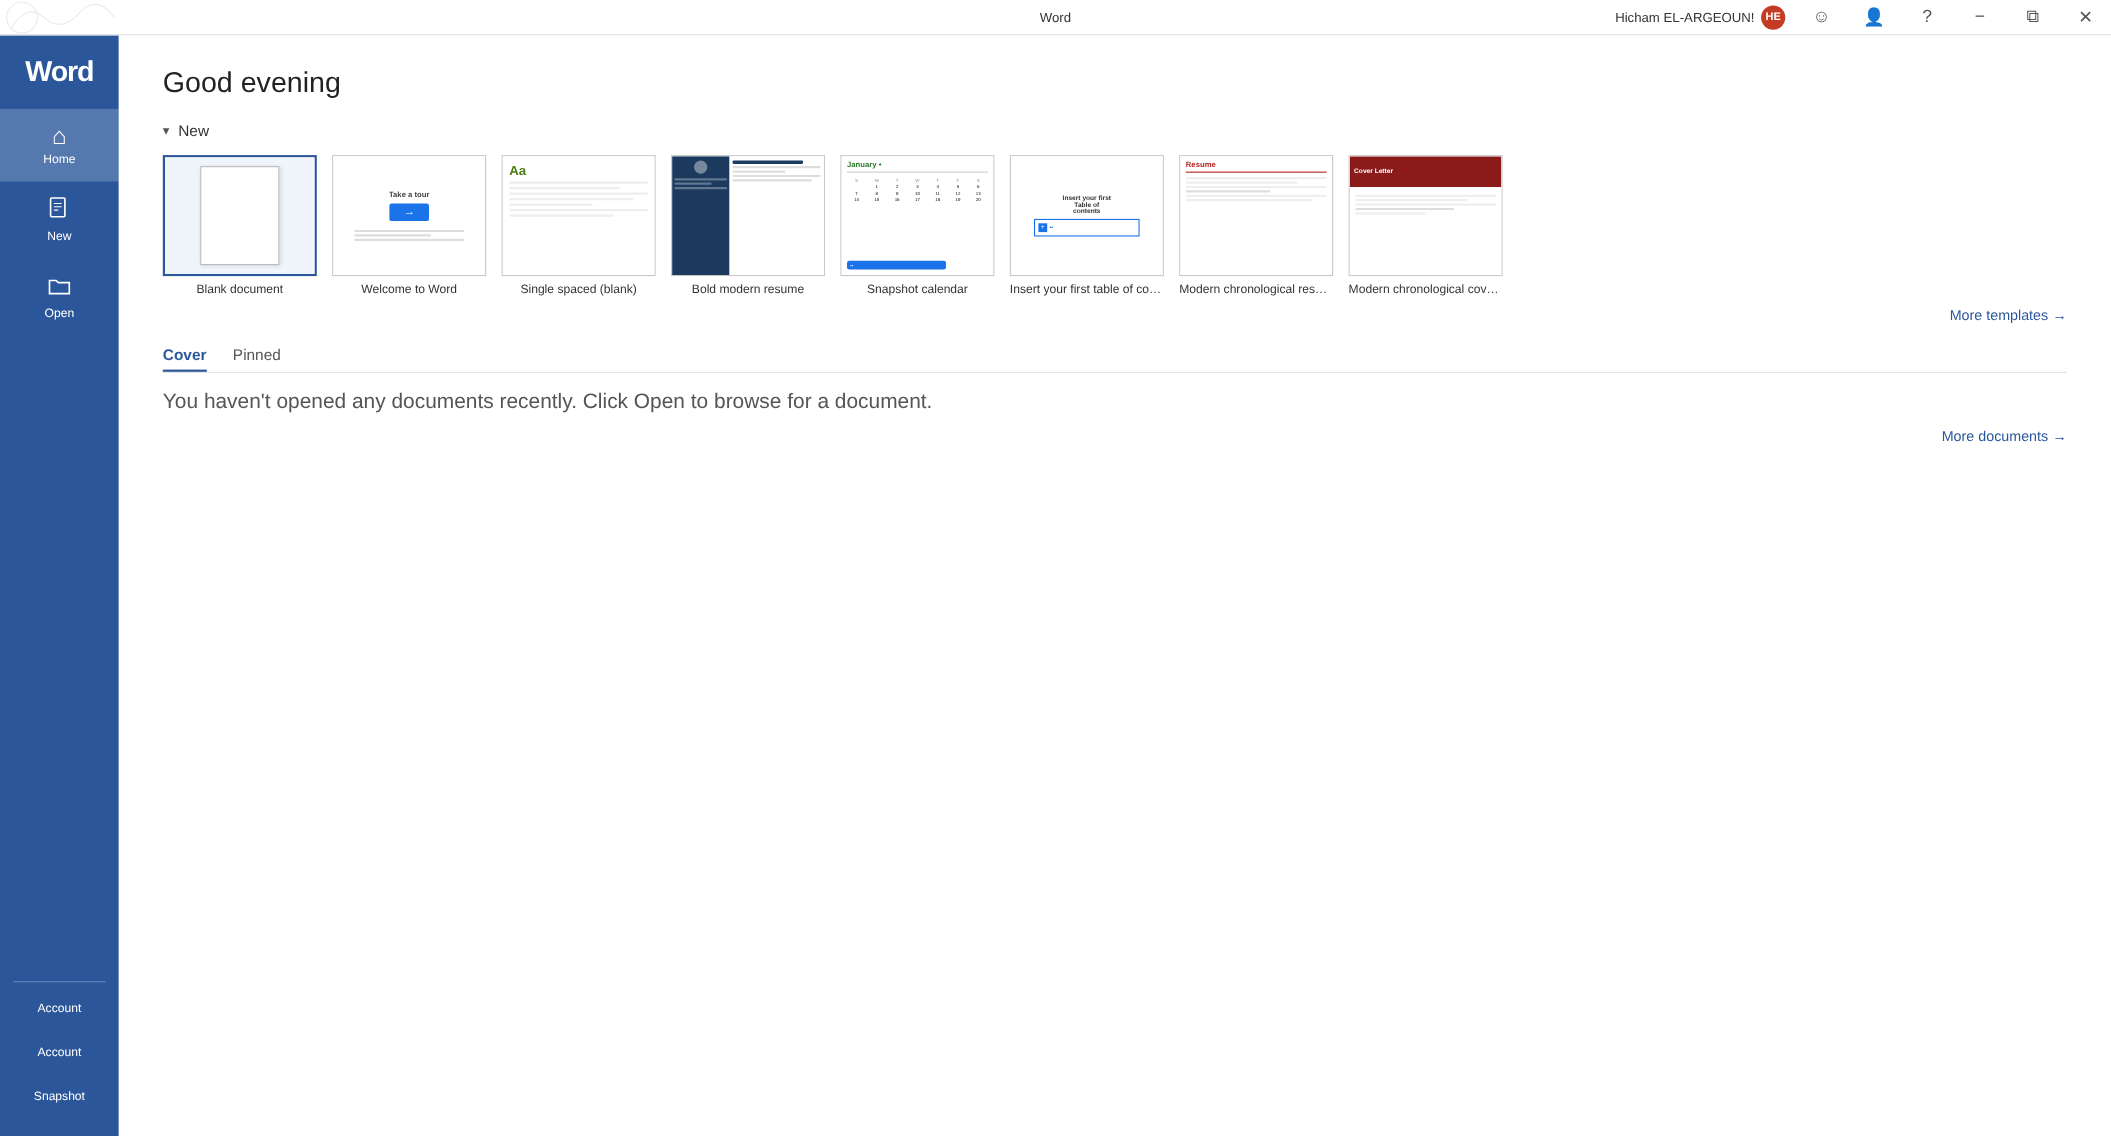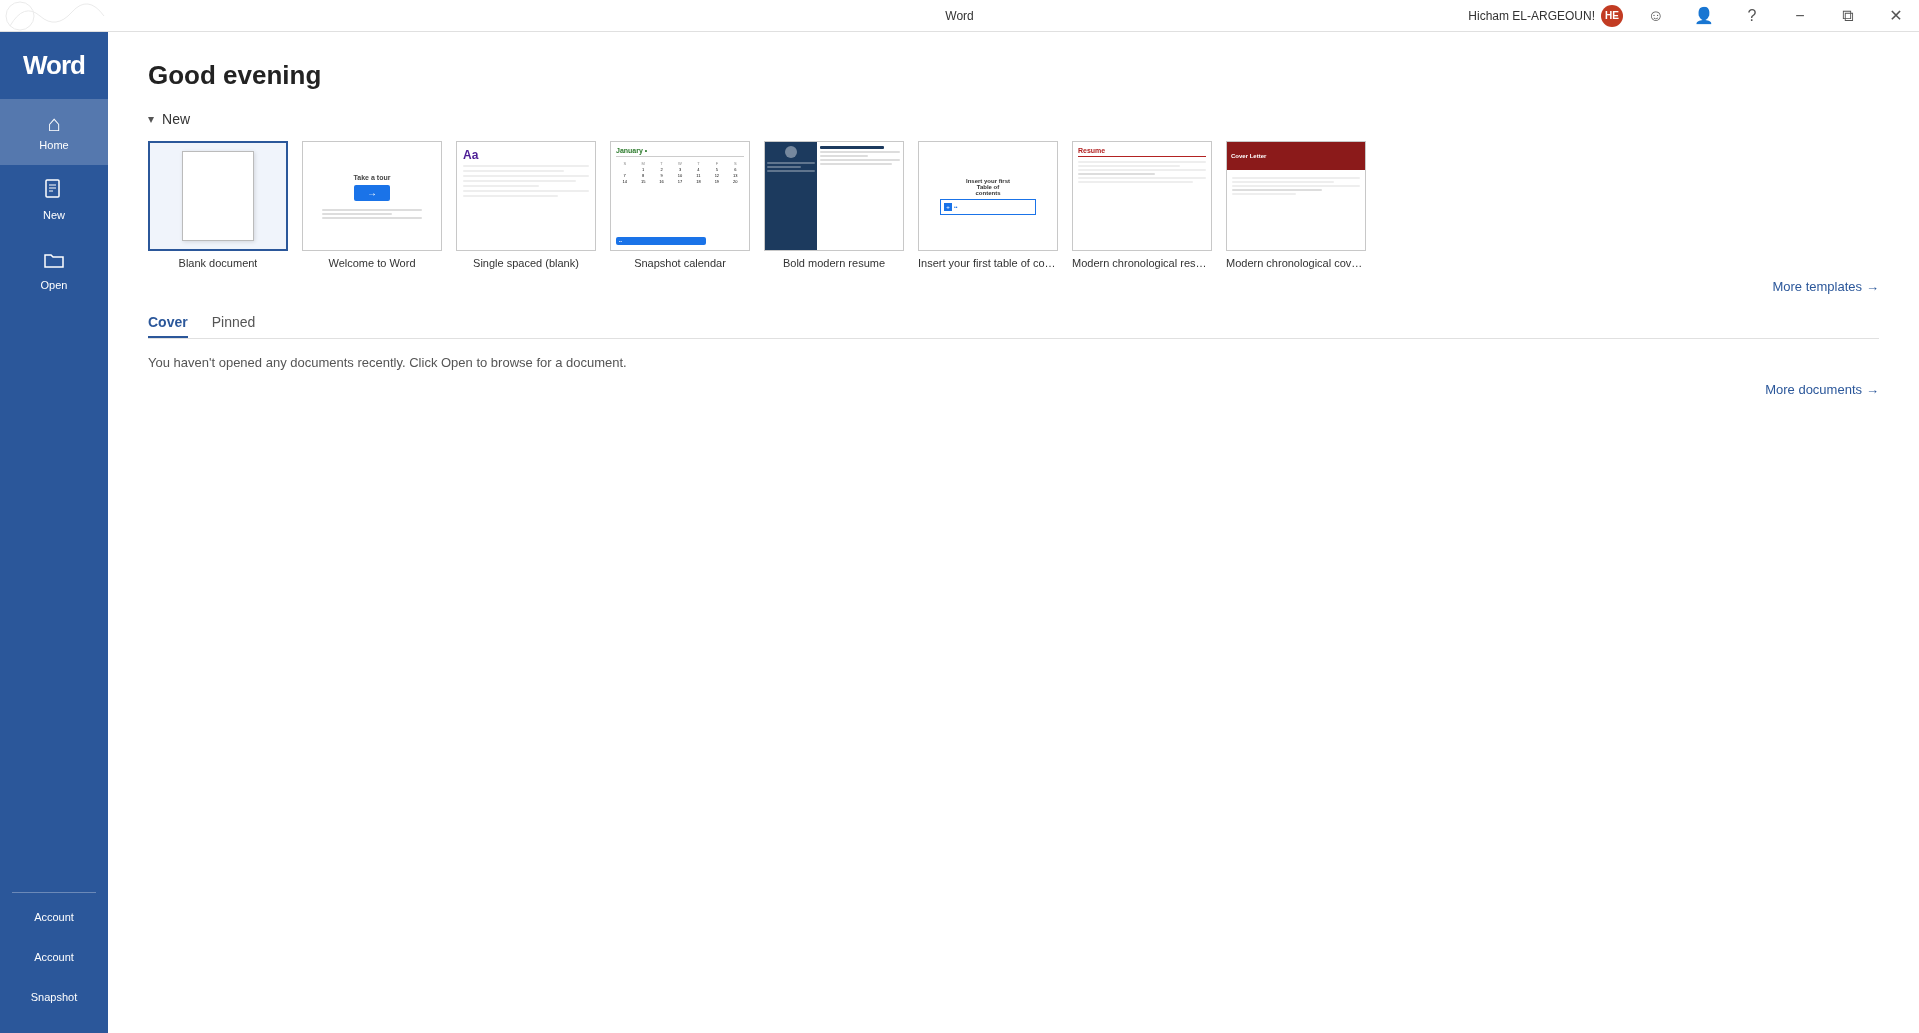--- a/index.html
+++ b/index.html
@@ -131,21 +131,21 @@
 
     
     .main-content {
       flex: 1;
       background: #fff;
       overflow-y: auto;
       padding: 28px 40px 28px 40px;
     }
     .greeting {
       font-size: 26px;
-      font-weight: 700;
+      font-weight: 400;
       color: #222;
       margin-bottom: 20px;
     }
 
     
     .section-header {
       display: flex;
       align-items: center;
       gap: 8px;
       margin-bottom: 14px;
@@ -230,21 +230,21 @@
       padding-bottom: 6px;
       cursor: pointer;
       border-bottom: 2px solid transparent;
     }
     .recent-tab.active {
       color: #2b579a;
       border-bottom: 2px solid #2b579a;
       font-weight: 600;
     }
     .recent-empty {
-      font-size: 13px;
+      font-size: 19px;
       color: #555;
       margin: 16px 0 8px 0;
     }
     .more-docs {
       display: flex;
       justify-content: flex-end;
       margin-top: 12px;
     }
   </style>
 </head>
@@ -360,31 +360,52 @@
               <div style="height:2px;background:#ddd;border-radius:1px;"></div>
             </div>
           </div>
         </div>
         <span class="template-label">Welcome to Word</span>
       </div>
 
       <div class="template-item">
         <div class="template-thumb">
           <div style="width:100%;height:100%;background:#fff;padding:6px;display:flex;flex-direction:column;gap:3px;">
-            <div style="font-size:12px;color:#4c1d95;font-weight:bold;">Aa</div>
+            <div style="font-size:12px;color:#4d7c0f;font-weight:bold;">Aa</div>
             <div style="height:2px;background:#eee;border-radius:1px;"></div>
             <div style="height:2px;background:#eee;border-radius:1px;width:80%;"></div>
             <div style="height:2px;background:#eee;border-radius:1px;"></div>
             <div style="height:2px;background:#eee;border-radius:1px;width:90%;"></div>
             <div style="height:2px;background:#eee;border-radius:1px;width:60%;"></div>
             <div style="height:2px;background:#eee;border-radius:1px;"></div>
             <div style="height:2px;background:#eee;border-radius:1px;width:75%;"></div>
           </div>
         </div>
         <span class="template-label">Single spaced (blank)</span>
+      </div>
+
+      <div class="template-item">
+        <div class="template-thumb">
+          <div style="width:100%;height:100%;position:relative;background:#fff;">
+            <div style="position:absolute;top:0;left:0;width:38%;height:100%;background:#1c3a5e;display:flex;flex-direction:column;padding:4px 2px;gap:2px;">
+              <div style="height:12px;width:12px;border-radius:50%;background:rgba(255,255,255,0.4);margin:0 auto 2px;"></div>
+              <div style="height:2px;background:rgba(255,255,255,0.3);border-radius:1px;"></div>
+              <div style="height:2px;background:rgba(255,255,255,0.3);border-radius:1px;width:70%;"></div>
+              <div style="height:2px;background:rgba(255,255,255,0.3);border-radius:1px;"></div>
+            </div>
+            <div style="position:absolute;top:0;left:38%;right:0;bottom:0;padding:4px 3px;display:flex;flex-direction:column;gap:2px;">
+              <div style="height:3px;background:#1c3a5e;border-radius:1px;width:80%;"></div>
+              <div style="height:2px;background:#ddd;border-radius:1px;"></div>
+              <div style="height:2px;background:#ddd;border-radius:1px;width:60%;"></div>
+              <div style="height:2px;background:#ddd;border-radius:1px;"></div>
+              <div style="height:2px;background:#ddd;border-radius:1px;width:90%;"></div>
+            </div>
+          </div>
+        </div>
+        <span class="template-label">Bold modern resume</span>
       </div>
 
       <div class="template-item">
         <div class="template-thumb">
           <div style="width:100%;height:100%;background:#fff;padding:5px;display:flex;flex-direction:column;gap:2px;">
             <div style="font-size:7px;color:#2b7a2b;font-weight:bold;border-bottom:1px solid #ccc;padding-bottom:2px;">January •</div>
             <div style="display:grid;grid-template-columns:repeat(7,1fr);gap:1px;margin-top:2px;">
               <div style="font-size:4px;color:#888;text-align:center;">S</div>
                 <div style="font-size:4px;color:#888;text-align:center;">M</div>
                 <div style="font-size:4px;color:#888;text-align:center;">T</div>
@@ -417,41 +438,20 @@
             <div style="margin-top:auto;height:8px;background:#1a73e8;border-radius:2px;width:70%;display:flex;align-items:center;padding-left:3px;">
               <span style="font-size:4px;color:#fff;">••</span>
             </div>
           </div>
         </div>
         <span class="template-label">Snapshot calendar</span>
       </div>
 
       <div class="template-item">
         <div class="template-thumb">
-          <div style="width:100%;height:100%;position:relative;background:#fff;">
-            <div style="position:absolute;top:0;left:0;width:38%;height:100%;background:#1c3a5e;display:flex;flex-direction:column;padding:4px 2px;gap:2px;">
-              <div style="height:12px;width:12px;border-radius:50%;background:rgba(255,255,255,0.4);margin:0 auto 2px;"></div>
-              <div style="height:2px;background:rgba(255,255,255,0.3);border-radius:1px;"></div>
-              <div style="height:2px;background:rgba(255,255,255,0.3);border-radius:1px;width:70%;"></div>
-              <div style="height:2px;background:rgba(255,255,255,0.3);border-radius:1px;"></div>
-            </div>
-            <div style="position:absolute;top:0;left:38%;right:0;bottom:0;padding:4px 3px;display:flex;flex-direction:column;gap:2px;">
-              <div style="height:3px;background:#1c3a5e;border-radius:1px;width:80%;"></div>
-              <div style="height:2px;background:#ddd;border-radius:1px;"></div>
-              <div style="height:2px;background:#ddd;border-radius:1px;width:60%;"></div>
-              <div style="height:2px;background:#ddd;border-radius:1px;"></div>
-              <div style="height:2px;background:#ddd;border-radius:1px;width:90%;"></div>
-            </div>
-          </div>
-        </div>
-        <span class="template-label">Bold modern resume</span>
-      </div>
-
-      <div class="template-item">
-        <div class="template-thumb">
           <div style="width:100%;height:100%;background:#fff;display:flex;flex-direction:column;align-items:center;justify-content:center;padding:5px;gap:3px;">
             <div style="font-size:6px;color:#333;font-weight:bold;text-align:center;">Insert your first<br>Table of<br>contents</div>
             <div style="width:75%;border:1px solid #1a73e8;padding:3px;display:flex;align-items:center;gap:2px;">
               <div style="width:8px;height:8px;background:#1a73e8;display:flex;align-items:center;justify-content:center;">
                   <span style="color:#fff;font-size:6px;">+</span>
                 </div>
               <span style="font-size:5px;color:#1a73e8;">••</span>
             </div>
           </div>
         </div>

